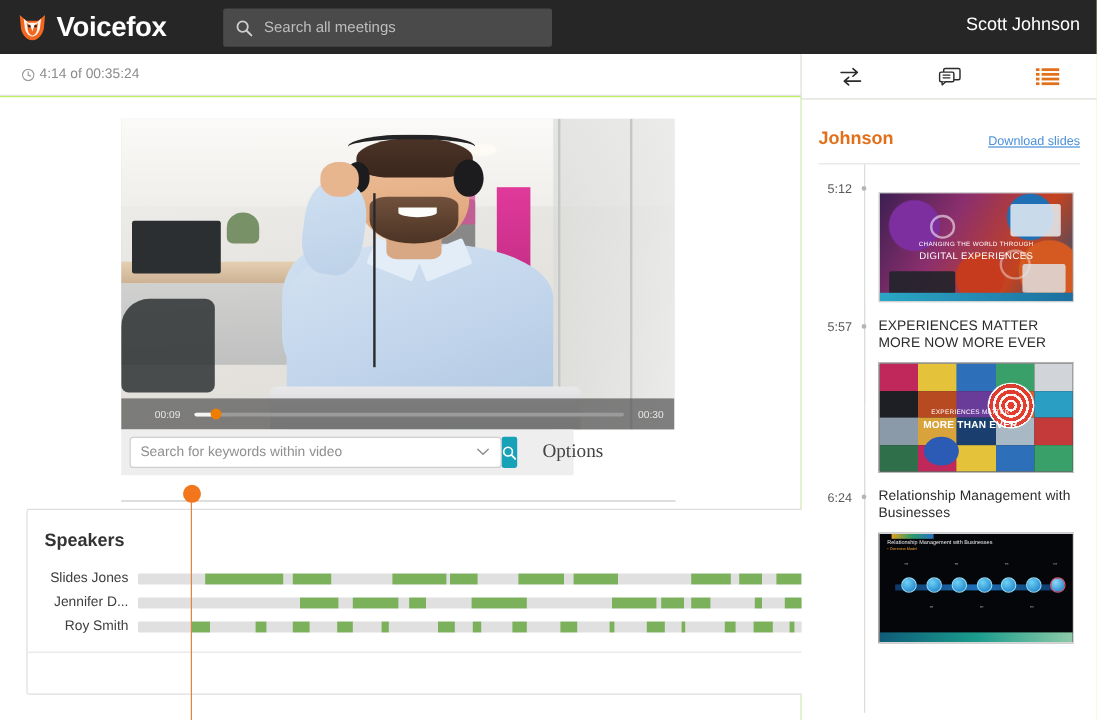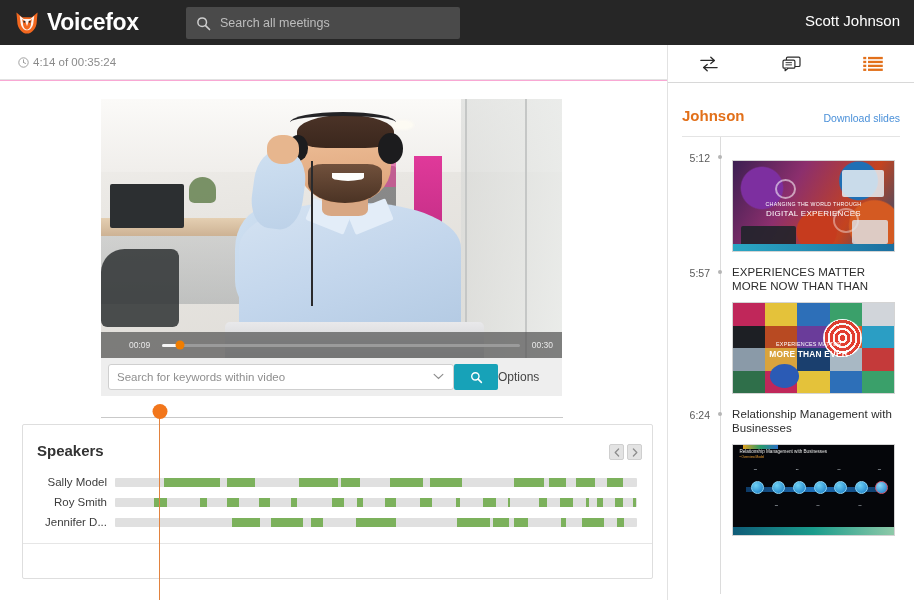--- a/index.html
+++ b/index.html
@@ -2,21 +2,21 @@
 <html><head>
 <meta charset="utf-8">
 <style>
   * { box-sizing: border-box; margin: 0; padding: 0; }
   html, body {
     width: 914px; height: 600px;
     font-family: "Liberation Sans", sans-serif;
     background: #ffffff;
     overflow: hidden;
   }
-  .app { position: relative; width: 914px; height: 600px; background: #f9a8d4; }
+  .app { position: relative; width: 914px; height: 600px; background: #bef264; }
 
   
   .topbar {
     position: absolute; left: 0; top: 0; width: 914px; height: 45px;
     background: #262626; display: flex; align-items: center;
   }
   .logo-wrap { display: flex; align-items: center; margin-left: 14px; }
   .fox-icon { width: 26px; height: 26px; display: block; }
   .brand {
     color: #ffffff; font-size: 23px; font-weight: bold;
@@ -145,49 +145,49 @@
     margin: 0 12px; border-radius: 2px;
   }
   .vs-fill { position: absolute; left: 0; top: 0; height: 3px; width: 5%;
     background: #f5f5f5; border-radius: 2px; }
   .vs-knob {
     position: absolute; left: 5%; top: 50%; transform: translate(-50%,-50%);
     width: 9px; height: 9px; border-radius: 50%; background: #f07d00; cursor: pointer;
   }
 
   .searchbar-row {
-    position: absolute; left: 101px; top: 277px; width: 461px; height: 38px;
+    position: absolute; left: 101px; top: 277px; width: 377px; height: 38px;
     background: #eeeeee; display: flex; align-items: center;
   }
   .kw-input-wrap {
     position: relative; margin-left: 7px; width: 346px; height: 26px;
     background: #fff; border: 1px solid #cfcfcf; border-radius: 3px;
     display: flex; align-items: center;
   }
   .kw-input-wrap input {
     border: 0; outline: 0; font-size: 11.5px; color: #5d5d5d;
     font-family: "Liberation Sans", sans-serif; margin-left: 8px; width: 300px;
   }
   .kw-input-wrap input::placeholder { color: #8f8f8f; }
   .kw-caret { position: absolute; right: 9px; top: 8px; width: 11px; height: 7px; }
   .kw-btn {
     width: 44px; height: 26px; background: #17a2b8; border: 0;
     display: flex; align-items: center; justify-content: center;
     cursor: pointer; border-radius: 2px;
   }
-  .options-label { font-size: 12px; color: #444; cursor: pointer; }
+  .options-label { margin-left: 21px; font-size: 16px; color: #444; cursor: pointer; font-family: Liberation Serif, serif; }
 
   .skip-row {
     position: absolute; left: 592px; top: 389px; display: flex; gap: 4px;
   }
   .skip-btn { width: 15px; height: 15px; cursor: pointer; }
 
   
   .speakers-card {
-    position: absolute; left: 22px; top: 343px; width: 631px; height: 155px;
+    position: absolute; left: 22px; top: 343px; width: 711px; height: 155px;
     background: #fff; border: 1px solid #dedede; border-radius: 2px;
   }
   .spk-title {
     position: absolute; left: 14px; top: 17px; font-size: 15px;
     font-weight: bold; color: #333;
   }
   .spk-nav { position: absolute; right: 10px; top: 19px; display: flex; gap: 3px; }
   .spk-nav button {
     width: 15px; height: 16px; background: #e3e3e3; border: 1px solid #cfcfcf;
     border-radius: 2px; display: flex; align-items: center; justify-content: center;
@@ -228,21 +228,21 @@
     position: absolute; left: 668px; top: 83px; width: 246px; height: 517px;
     background: #fff; overflow: hidden;
   }
   .slides-head {
     position: relative; height: 30px; margin: 24px 14px 0 14px;
     border-bottom: 1px solid #e4e4e4;
   }
   .slides-title { font-size: 15px; color: #e2701a; font-weight: bold; }
   .dl-slides {
     position: absolute; right: 0; top: 5px; font-size: 10.5px;
-    color: #4a90d9; cursor: pointer;
+    color: #4a90d9; cursor: pointer; text-decoration: underline;
   }
   .slide-item { position: relative; display: flex; margin: 14px 14px 0 6px; }
   .slide-time {
     width: 36px; text-align: right; font-size: 10.5px; color: #5a5a5a;
     padding-top: 1px; flex: 0 0 auto;
   }
   .slide-rail { position: relative; width: 22px; flex: 0 0 auto; }
   .rail-line {
     position: absolute; left: 10px; top: -14px; width: 1px; height: 200px; background: #dcdcdc;
   }
@@ -469,32 +469,47 @@
           </svg>
         </button>
         <button>
           <svg width="6" height="9" viewBox="0 0 6 9">
             <path d="M1.4 1 L4.8 4.5 L1.4 8" fill="none" stroke="#8d8d8d" stroke-width="1.3" stroke-linecap="round" stroke-linejoin="round"></path>
           </svg>
         </button>
       </div>
       <div class="spk-rows" id="spk-rows">
           <div class="spk-row">
-            <div class="spk-name">Sally Model</div>
+            <div class="spk-name">Slides Jones</div>
             <div class="spk-track">
               <div class="seg" style="left: 9.3%; width: 10.8%; background: rgb(124, 177, 92);"></div>
               <div class="seg" style="left: 21.5%; width: 5.3%; background: rgb(124, 177, 92);"></div>
               <div class="seg" style="left: 35.2%; width: 7.5%; background: rgb(124, 177, 92);"></div>
               <div class="seg" style="left: 43.2%; width: 3.8%; background: rgb(124, 177, 92);"></div>
               <div class="seg" style="left: 52.6%; width: 6.4%; background: rgb(124, 177, 92);"></div>
               <div class="seg" style="left: 60.3%; width: 6.2%; background: rgb(124, 177, 92);"></div>
               <div class="seg" style="left: 76.5%; width: 5.6%; background: rgb(124, 177, 92);"></div>
               <div class="seg" style="left: 83.2%; width: 3.2%; background: rgb(124, 177, 92);"></div>
               <div class="seg" style="left: 88.4%; width: 3.5%; background: rgb(124, 177, 92);"></div>
               <div class="seg" style="left: 94.2%; width: 3.2%; background: rgb(124, 177, 92);"></div>
+            </div>
+          </div>
+          <div class="spk-row">
+            <div class="spk-name">Jennifer D...</div>
+            <div class="spk-track">
+              <div class="seg" style="left: 22.5%; width: 5.2%; background: rgb(124, 177, 92);"></div>
+              <div class="seg" style="left: 29.8%; width: 6.3%; background: rgb(124, 177, 92);"></div>
+              <div class="seg" style="left: 37.5%; width: 2.3%; background: rgb(124, 177, 92);"></div>
+              <div class="seg" style="left: 46.2%; width: 7.6%; background: rgb(124, 177, 92);"></div>
+              <div class="seg" style="left: 65.6%; width: 6.2%; background: rgb(124, 177, 92);"></div>
+              <div class="seg" style="left: 72.4%; width: 3.1%; background: rgb(124, 177, 92);"></div>
+              <div class="seg" style="left: 76.5%; width: 2.7%; background: rgb(124, 177, 92);"></div>
+              <div class="seg" style="left: 85.4%; width: 1%; background: rgb(124, 177, 92);"></div>
+              <div class="seg" style="left: 89.5%; width: 4.1%; background: rgb(124, 177, 92);"></div>
+              <div class="seg" style="left: 96.2%; width: 1.4%; background: rgb(124, 177, 92);"></div>
             </div>
           </div>
           <div class="spk-row">
             <div class="spk-name">Roy Smith</div>
             <div class="spk-track">
               <div class="seg" style="left: 7.5%; width: 2.4%; background: rgb(124, 177, 92);"></div>
               <div class="seg" style="left: 16.3%; width: 1.4%; background: rgb(124, 177, 92);"></div>
               <div class="seg" style="left: 21.5%; width: 2.2%; background: rgb(124, 177, 92);"></div>
               <div class="seg" style="left: 27.5%; width: 2.2%; background: rgb(124, 177, 92);"></div>
               <div class="seg" style="left: 33.8%; width: 1%; background: rgb(124, 177, 92);"></div>
@@ -506,35 +521,20 @@
               <div class="seg" style="left: 70.5%; width: 2.4%; background: rgb(124, 177, 92);"></div>
               <div class="seg" style="left: 75.2%; width: 0.5%; background: rgb(124, 177, 92);"></div>
               <div class="seg" style="left: 81.3%; width: 1.4%; background: rgb(124, 177, 92);"></div>
               <div class="seg" style="left: 85.2%; width: 2.6%; background: rgb(124, 177, 92);"></div>
               <div class="seg" style="left: 90.2%; width: 0.6%; background: rgb(124, 177, 92);"></div>
               <div class="seg" style="left: 92.4%; width: 1.1%; background: rgb(124, 177, 92);"></div>
               <div class="seg" style="left: 95.8%; width: 1.6%; background: rgb(124, 177, 92);"></div>
               <div class="seg" style="left: 99.2%; width: 0.6%; background: rgb(124, 177, 92);"></div>
             </div>
           </div>
-          <div class="spk-row">
-            <div class="spk-name">Jennifer D...</div>
-            <div class="spk-track">
-              <div class="seg" style="left: 22.5%; width: 5.2%; background: rgb(124, 177, 92);"></div>
-              <div class="seg" style="left: 29.8%; width: 6.3%; background: rgb(124, 177, 92);"></div>
-              <div class="seg" style="left: 37.5%; width: 2.3%; background: rgb(124, 177, 92);"></div>
-              <div class="seg" style="left: 46.2%; width: 7.6%; background: rgb(124, 177, 92);"></div>
-              <div class="seg" style="left: 65.6%; width: 6.2%; background: rgb(124, 177, 92);"></div>
-              <div class="seg" style="left: 72.4%; width: 3.1%; background: rgb(124, 177, 92);"></div>
-              <div class="seg" style="left: 76.5%; width: 2.7%; background: rgb(124, 177, 92);"></div>
-              <div class="seg" style="left: 85.4%; width: 1%; background: rgb(124, 177, 92);"></div>
-              <div class="seg" style="left: 89.5%; width: 4.1%; background: rgb(124, 177, 92);"></div>
-              <div class="seg" style="left: 96.2%; width: 1.4%; background: rgb(124, 177, 92);"></div>
-            </div>
-          </div>
         </div>
       <div class="card-footline"></div>
     </div>
 
     <div class="playhead" style="left: 159.212px;">
       <div class="ph-dot-top"></div>
 
     </div>
   </div>
 
@@ -563,21 +563,21 @@
             </div>
           </div>
         </div>
         <div class="slide-item">
           <div class="slide-time">5:57</div>
           <div class="slide-rail">
             <div class="rail-line"></div>
             <div class="rail-dot"></div>
           </div>
           <div class="slide-body">
-            <div class="slide-title">EXPERIENCES MATTER MORE NOW THAN THAN</div>
+            <div class="slide-title">EXPERIENCES MATTER MORE NOW MORE EVER</div>
             <div class="thumb t2">
               <div class="cell" style="left:0%;top:0%;width:20.2%;height:25.2%;background:#c0275a"></div>
               <div class="cell" style="left:20%;top:0%;width:20.2%;height:25.2%;background:#e4c23a"></div>
               <div class="cell" style="left:40%;top:0%;width:20.2%;height:25.2%;background:#2d6fb8"></div>
               <div class="cell" style="left:60%;top:0%;width:20.2%;height:25.2%;background:#3aa06a"></div>
               <div class="cell" style="left:80%;top:0%;width:20.2%;height:25.2%;background:#d1d5da"></div>
               <div class="cell" style="left:0%;top:25%;width:20.2%;height:25.2%;background:#1d1f24"></div>
               <div class="cell" style="left:20%;top:25%;width:20.2%;height:25.2%;background:#b84a22"></div>
               <div class="cell" style="left:40%;top:25%;width:20.2%;height:25.2%;background:#6a3c9a"></div>
               <div class="cell" style="left:60%;top:25%;width:20.2%;height:25.2%;background:#e05a2a"></div>

